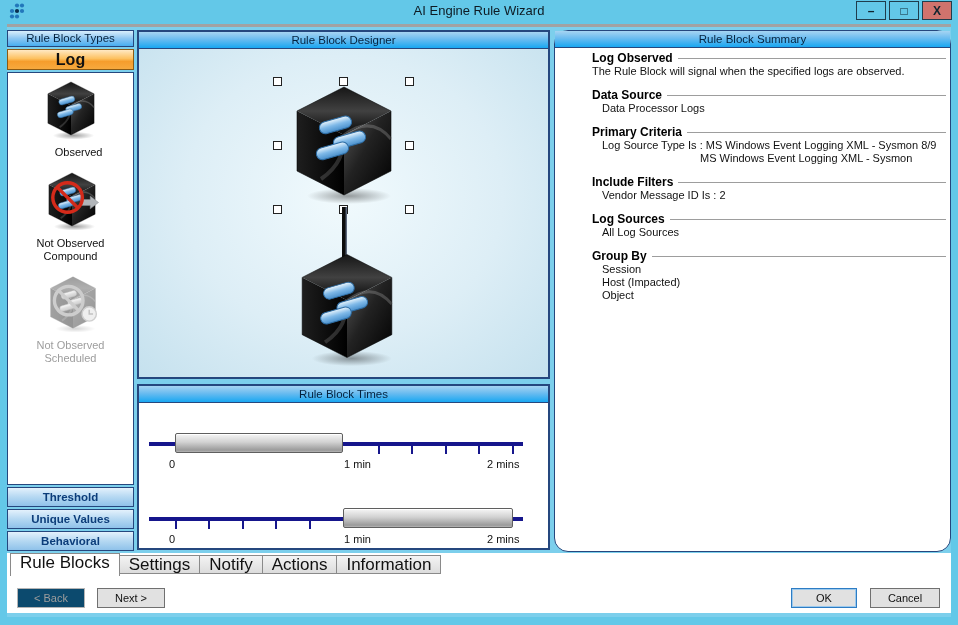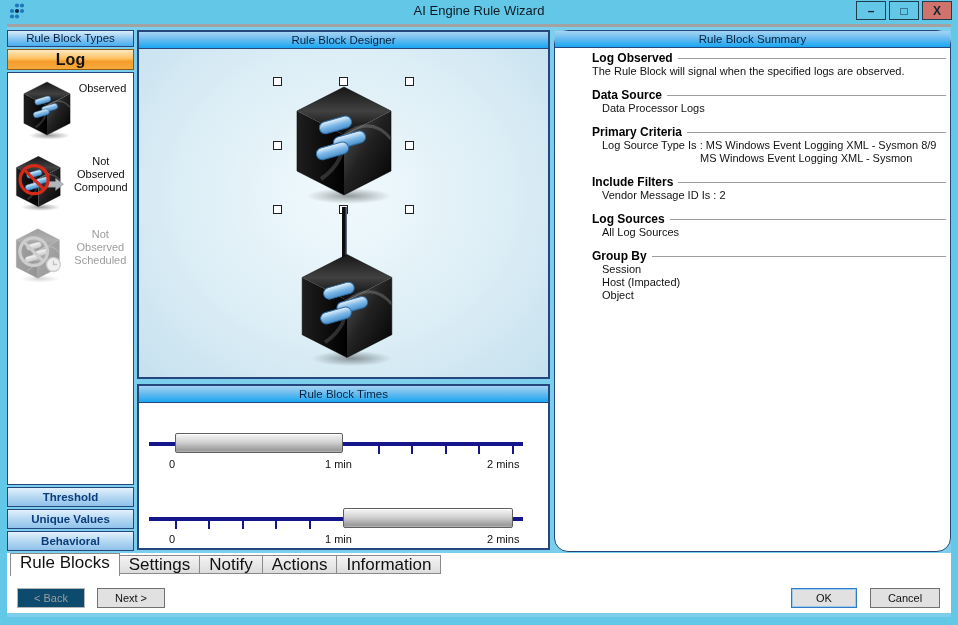--- a/index.html
+++ b/index.html
@@ -24,21 +24,21 @@
                   background:linear-gradient(180deg,#a6d4f2 0%,#6bbcf0 45%,#18a7f2 100%);
                   border-bottom:1px solid #25477e; }
 
   
   .lp-piece { position:absolute; left:7px; width:127px; border:1px solid #25477e; }
   .lp-header { top:30px; height:17px; line-height:15px; text-align:center; font-size:11.5px; color:#04223e;
                background:linear-gradient(180deg,#d9eefb 0%,#8cc6f2 50%,#47aef0 100%); }
   .cat-log { top:49px; height:21px; line-height:19px; text-align:center; font-size:16px; font-weight:bold; color:#111;
              background:linear-gradient(180deg,#ffe9c4 0%,#fdc160 45%,#f59d2c 60%,#f6a93e 100%); border-color:#8a5a14; }
   .type-list { top:72px; height:413px; background:#fff; display:flex; flex-direction:column; align-items:center; }
-  .type-item { display:flex; align-items:flex-start; }
+  .type-item { display:flex; flex-direction:column; align-items:flex-end; }
   .type-label { font-size:11px; color:#111; text-align:center; white-space:pre-line; line-height:13px; margin-top:5px; }
   .type-item.disabled .type-label { color:#9d9d9d; }
   .cat-btn { height:20px; line-height:18px; text-align:center; font-size:11.5px; font-weight:bold; color:#0c3d7a;
              background:linear-gradient(180deg,#e3f1fc 0%,#b5d8f2 50%,#8fc2ea 100%); cursor:pointer; }
   .cat-threshold { top:487px; } .cat-unique { top:509px; } .cat-behavioral { top:531px; }
 
   
   .designer { left:137px; top:30px; width:413px; height:349px; border-width:2px; padding:0; }
   .designer-canvas { position:absolute; left:0; top:17px; right:0; bottom:0;
       background:radial-gradient(ellipse at 50% 45%, #f1fafd 0%, #ddeef6 55%, #c5e1ee 100%); }
@@ -53,21 +53,21 @@
   .slider-1 { top:16px; } .slider-2 { top:91px; }
   .track { position:absolute; left:10px; top:40px; width:374px; height:4px; background:#16168c; }
   .thumb { position:absolute; top:31px; height:20px; border:1px solid #5f5f5f; border-radius:2px;
            background:linear-gradient(180deg,#f6f6f6 0%,#d2d2d2 45%,#9a9a9a 90%,#b5b5b5 100%);
            box-shadow:inset 0 1px 0 #fff; cursor:ew-resize; }
   .thumb-a { left:36px; width:168px; } .thumb-b { left:204px; width:170px; }
   .ticks { position:absolute; top:44px; height:8px;
            background:repeating-linear-gradient(90deg,#16168c 0 2px,transparent 2px 33.4px); }
   .ticks-a { left:239px; width:137px; } .ticks-b { left:36px; width:137px; }
   .scale-label { position:absolute; top:56px; font-size:11px; color:#111; }
-  .sl-0 { left:30px; } .sl-1 { left:186px; width:46px; text-align:left; } .sl-2 { left:348px; }
+  .sl-0 { left:30px; } .sl-1 { left:186px; width:46px; text-align:right; } .sl-2 { left:348px; }
 
   
   .summary { left:554px; top:30px; width:397px; height:522px;border-radius:14px; }
   .summary-body { position:absolute; left:0; right:0; top:17px; bottom:0; padding:3px 4px 0 2px; overflow:hidden;margin-left:35px; }
   .sum-section { margin-bottom:10px; }
   .sum-head { display:flex; align-items:center; font-size:12px; font-weight:bold; color:#000; line-height:14px; }
   .sum-head .rule { flex:1; height:3px; margin-left:5px; margin-top:3px;
                     border-top:1px solid #9d9d9d; border-bottom:1px solid #fff; }
   .sum-line { font-size:11px; color:#111; line-height:13px; }
   .ind { padding-left:10px; }

